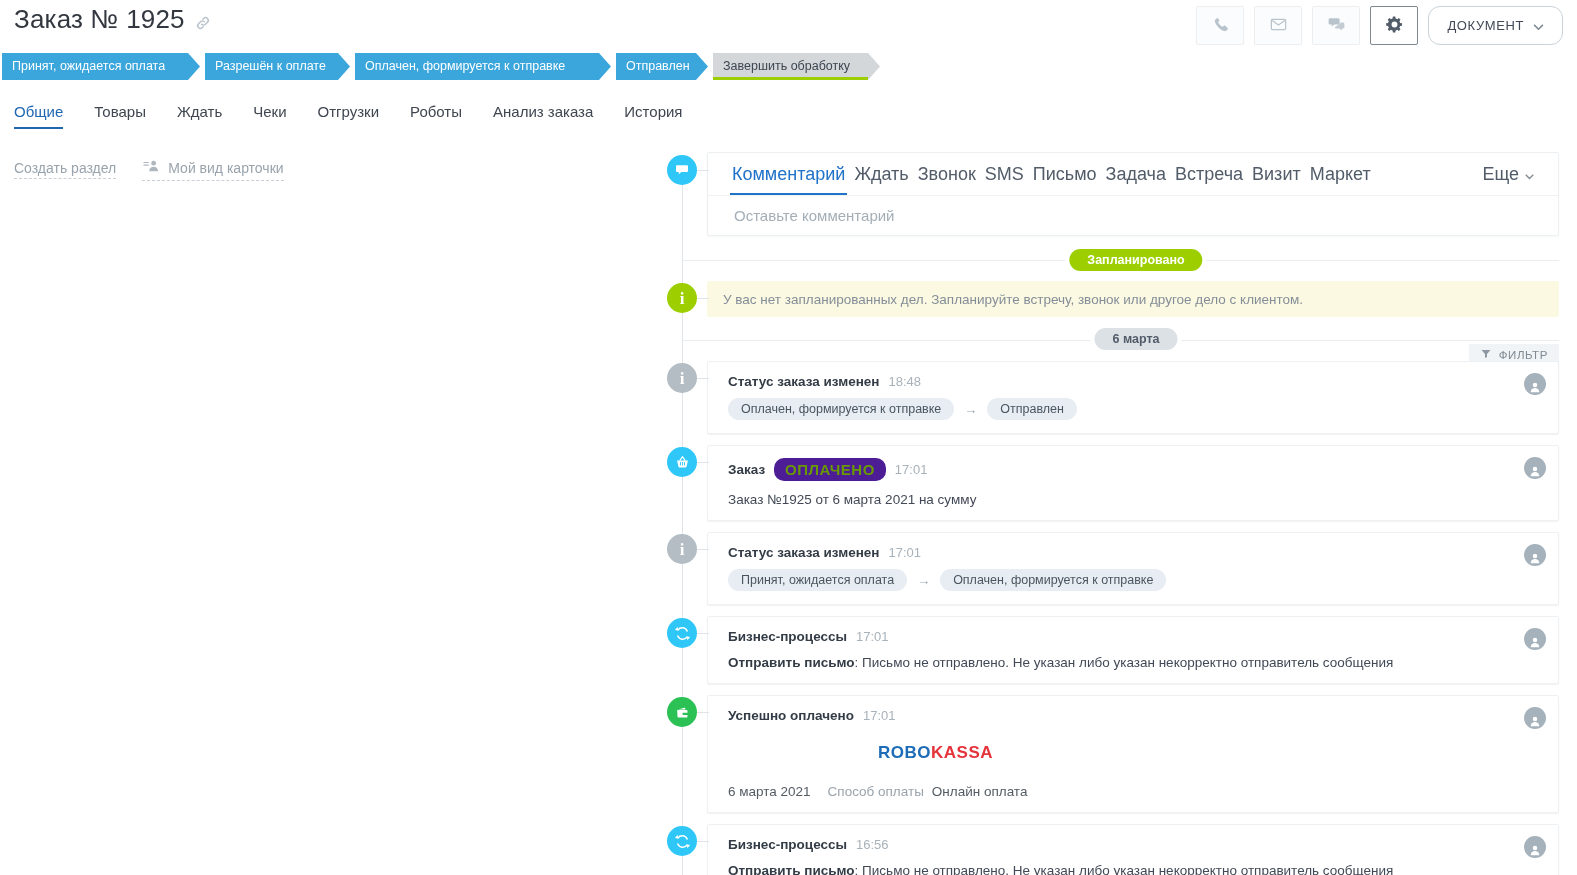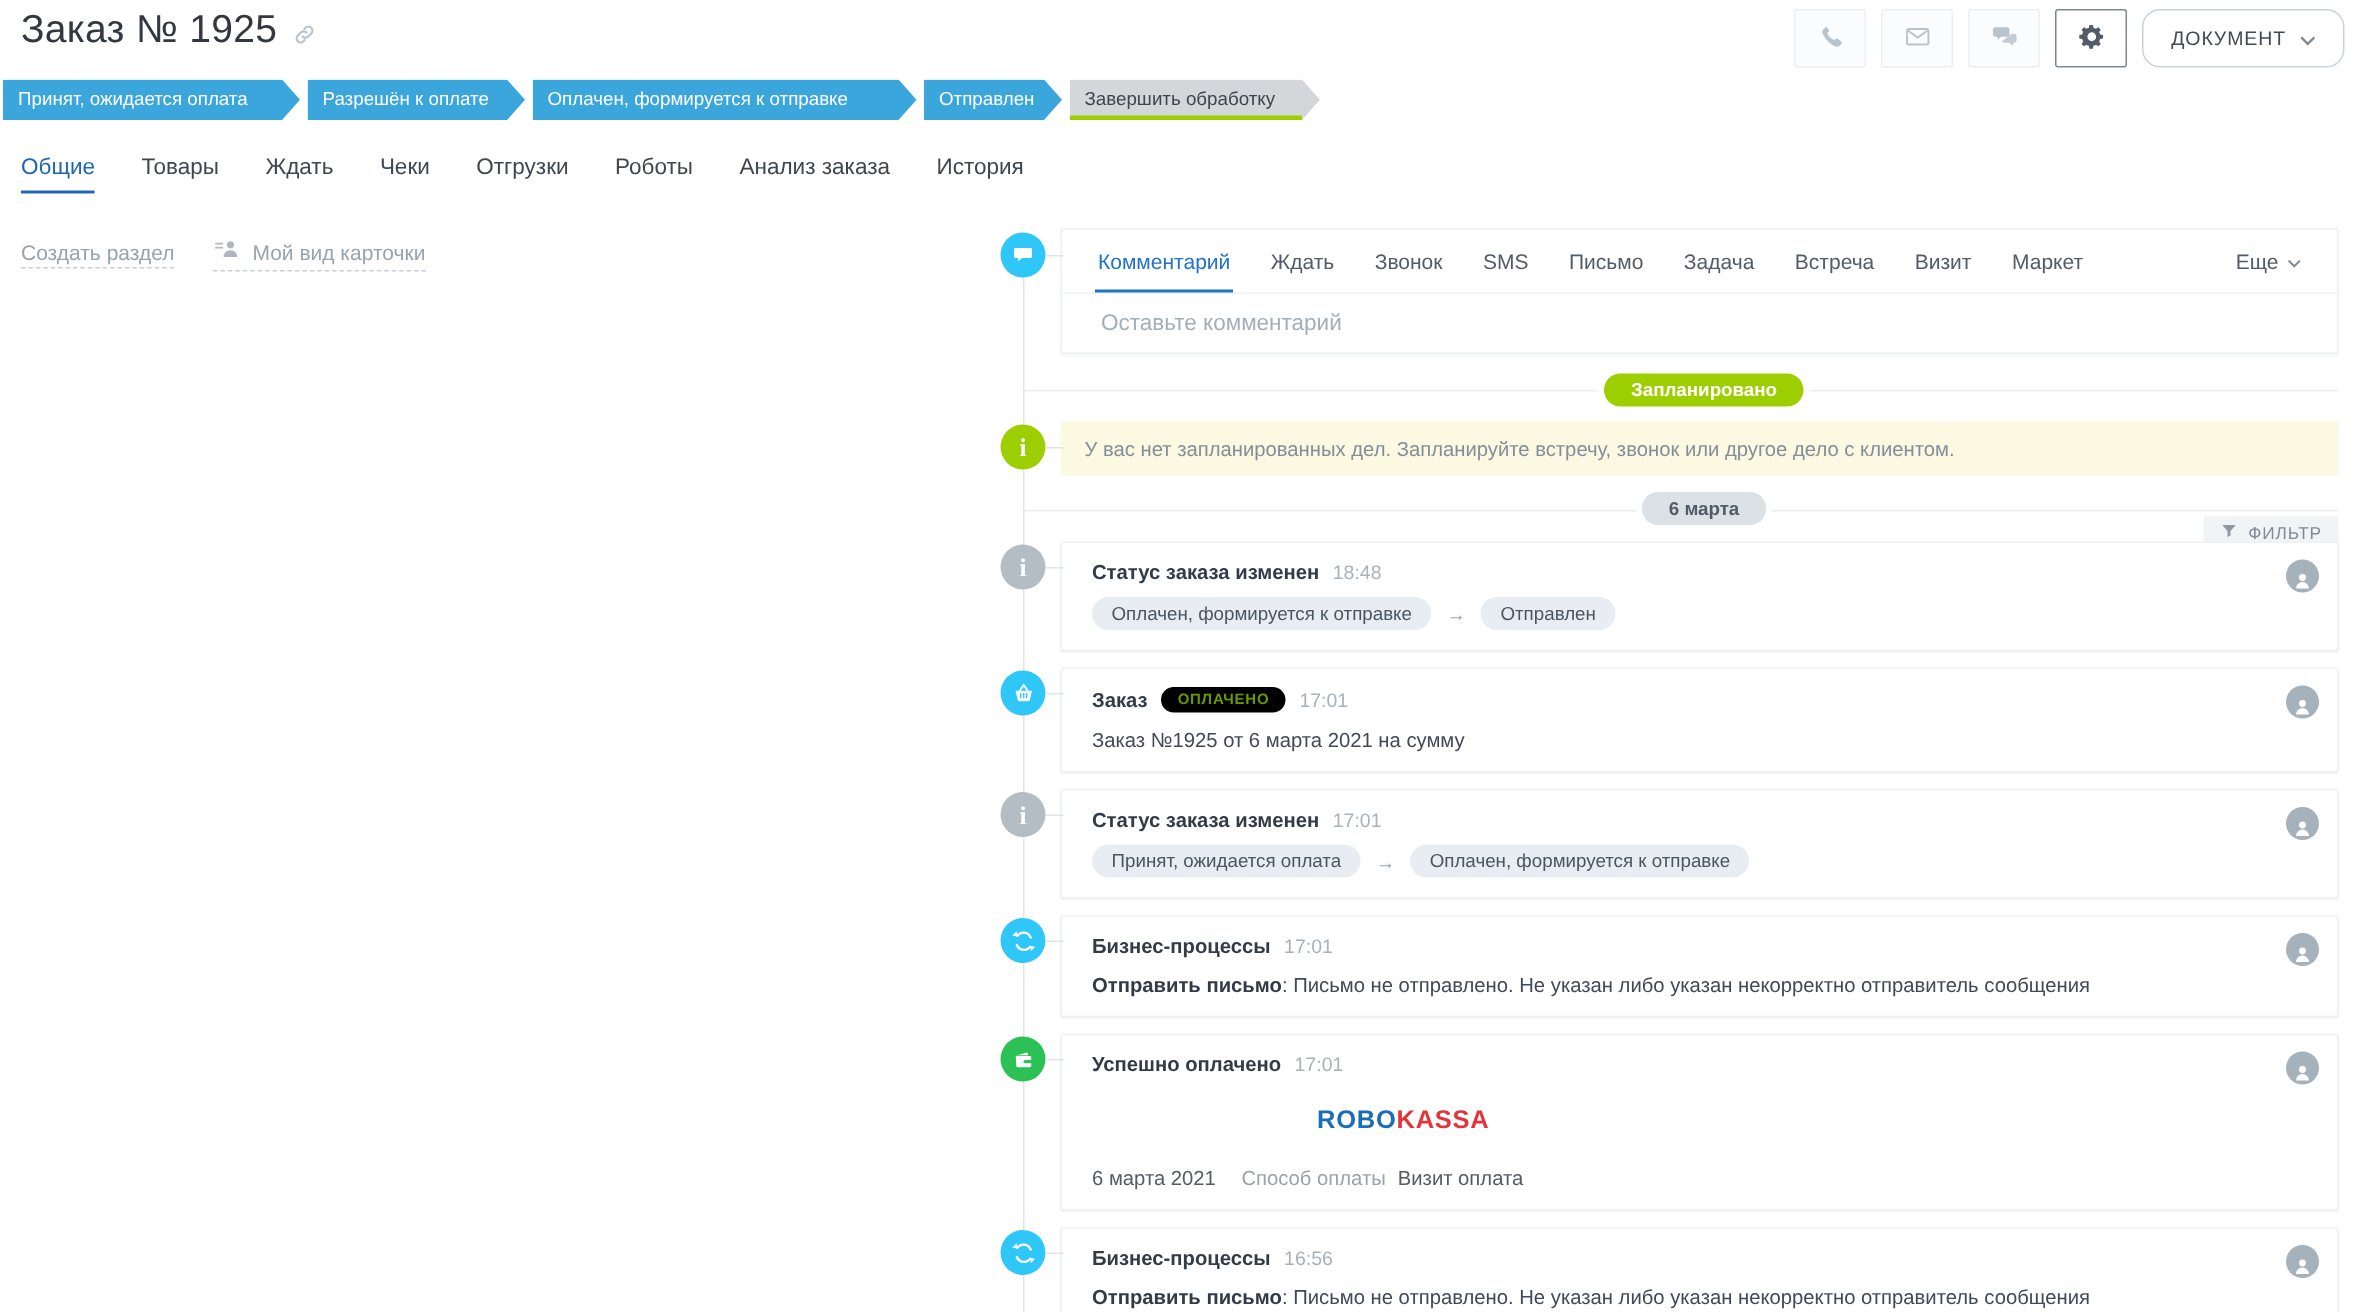--- a/index.html
+++ b/index.html
@@ -46,21 +46,21 @@
     display:flex;align-items:center;justify-content:center;z-index:2;}
   .lead-circle::after{content:'';position:absolute;left:30px;top:50%;width:12px;height:1px;background:#e0e4e8;z-index:-1;}
   .blue-bg{background:#2fc7f7;}
   .grey-bg{background:#b4bdc4;}
   .lime-bg{background:#9dcf00;}
   .green-bg{background:#2bc155;}
   .comment-circle{left:12px;top:10px;}
   
   .composer{margin:7px 18px 0 52px;background:#fff;border:1px solid #edf0f3;border-radius:2px;
     box-shadow:0 1px 2px rgba(83,92,105,.05);position:relative;z-index:1;}
-  .composer-tabs{display:flex;align-items:center;gap:27px;height:42px;padding:0 24px;font-size:14px;color:#525c69;}
+  .composer-tabs{display:flex;align-items:center;gap:9px;height:42px;padding:0 24px;font-size:18px;color:#525c69;}
   .c-tab{cursor:pointer;position:relative;height:100%;display:flex;align-items:center;}
   .c-tab.active{color:#2073c9;}
   .c-tab.active::after{content:'';position:absolute;left:-2px;right:-2px;bottom:0;height:2px;background:#2073c9;}
   .more-link{margin-left:auto;display:flex;align-items:center;gap:6px;cursor:pointer;color:#525c69;}
   .composer-input-row{border-top:1px solid #f0f2f4;height:39px;display:flex;align-items:center;padding:0 24px;}
   .composer-input{border:none;outline:none;width:100%;font-size:15px;font-family:"Liberation Sans",sans-serif;color:#424956;background:transparent;}
   .composer-input::placeholder{color:#a4aeb6;}
   
   .sep-row{position:relative;height:24px;margin-top:12px;}
   .sep-row::before{content:'';position:absolute;left:27px;right:18px;top:50%;height:1px;background:#e9edf0;}
@@ -80,21 +80,21 @@
   .entries .t-row{margin-top:0;margin-bottom:11px;}
   .entries{margin-top:8px;}
   .t-card{flex:1;margin-right:18px;background:#fff;border:1px solid #eef1f4;border-radius:2px;
     box-shadow:0 1px 1px rgba(85,94,107,.08);padding:12px 20px 13px;position:relative;}
   .t-head{display:flex;align-items:center;gap:9px;}
   .t-title{font-weight:bold;font-size:13.5px;color:#333c46;}
   .t-time{color:#a8b2ba;font-size:13px;}
   .t-pills{display:flex;align-items:center;gap:10px;margin-top:9px;}
   .status-pill{background:#e7edf3;border-radius:12px;padding:4px 13px;font-size:12.5px;color:#4a5560;white-space:nowrap;}
   .pill-arrow{color:#9aa4ad;font-size:13px;}
-  .paid-pill{background:#000000;color:#689a00;font-size:10px;font-weight:bold;letter-spacing:.5px;
+  .paid-pill{background:#4c1d95;color:#689a00;font-size:15px;font-weight:bold;letter-spacing:.5px;
     padding:3px 11px;border-radius:10px;}
   .t-body{margin-top:11px;font-size:13.5px;color:#424956;}
   .t-body b{color:#333c46;}
   .avatar{position:absolute;top:11px;right:12px;width:22px;height:22px;border-radius:50%;background:#a5b1bb;
     display:flex;align-items:flex-end;justify-content:center;overflow:hidden;color:#fff;}
   
   .robo-logo{margin:20px 0 0 150px;font-size:17px;font-weight:bold;letter-spacing:.5px;}
   .robo-blue{color:#1c6cb7;}
   .robo-red{color:#e5333b;}
   .pay-row{margin-top:21px;display:flex;align-items:center;font-size:13.5px;color:#535b63;}
@@ -356,21 +356,21 @@
         <div class="t-head">
           <span class="t-title">Успешно оплачено</span>
           <span class="t-time">17:01</span>
         </div>
         <div class="robo-logo">
           <span class="robo-blue">ROBO</span><span class="robo-red">KASSA</span>
         </div>
         <div class="pay-row">
           <span class="pay-date">6 марта 2021</span>
           <span class="pay-label">Способ оплаты</span>
-          <span>Визит оплата</span>
+          <span>Онлайн оплата</span>
         </div>
         <span class="avatar">
             <svg viewBox="0 0 24 24" width="16" height="16" fill="#fff">
               <circle cx="12" cy="9" r="3.4"></circle>
               <path d="M5.5 20a6.5 6.5 0 0113 0z"></path>
             </svg>
           </span>
       </div>
     </div>
 

